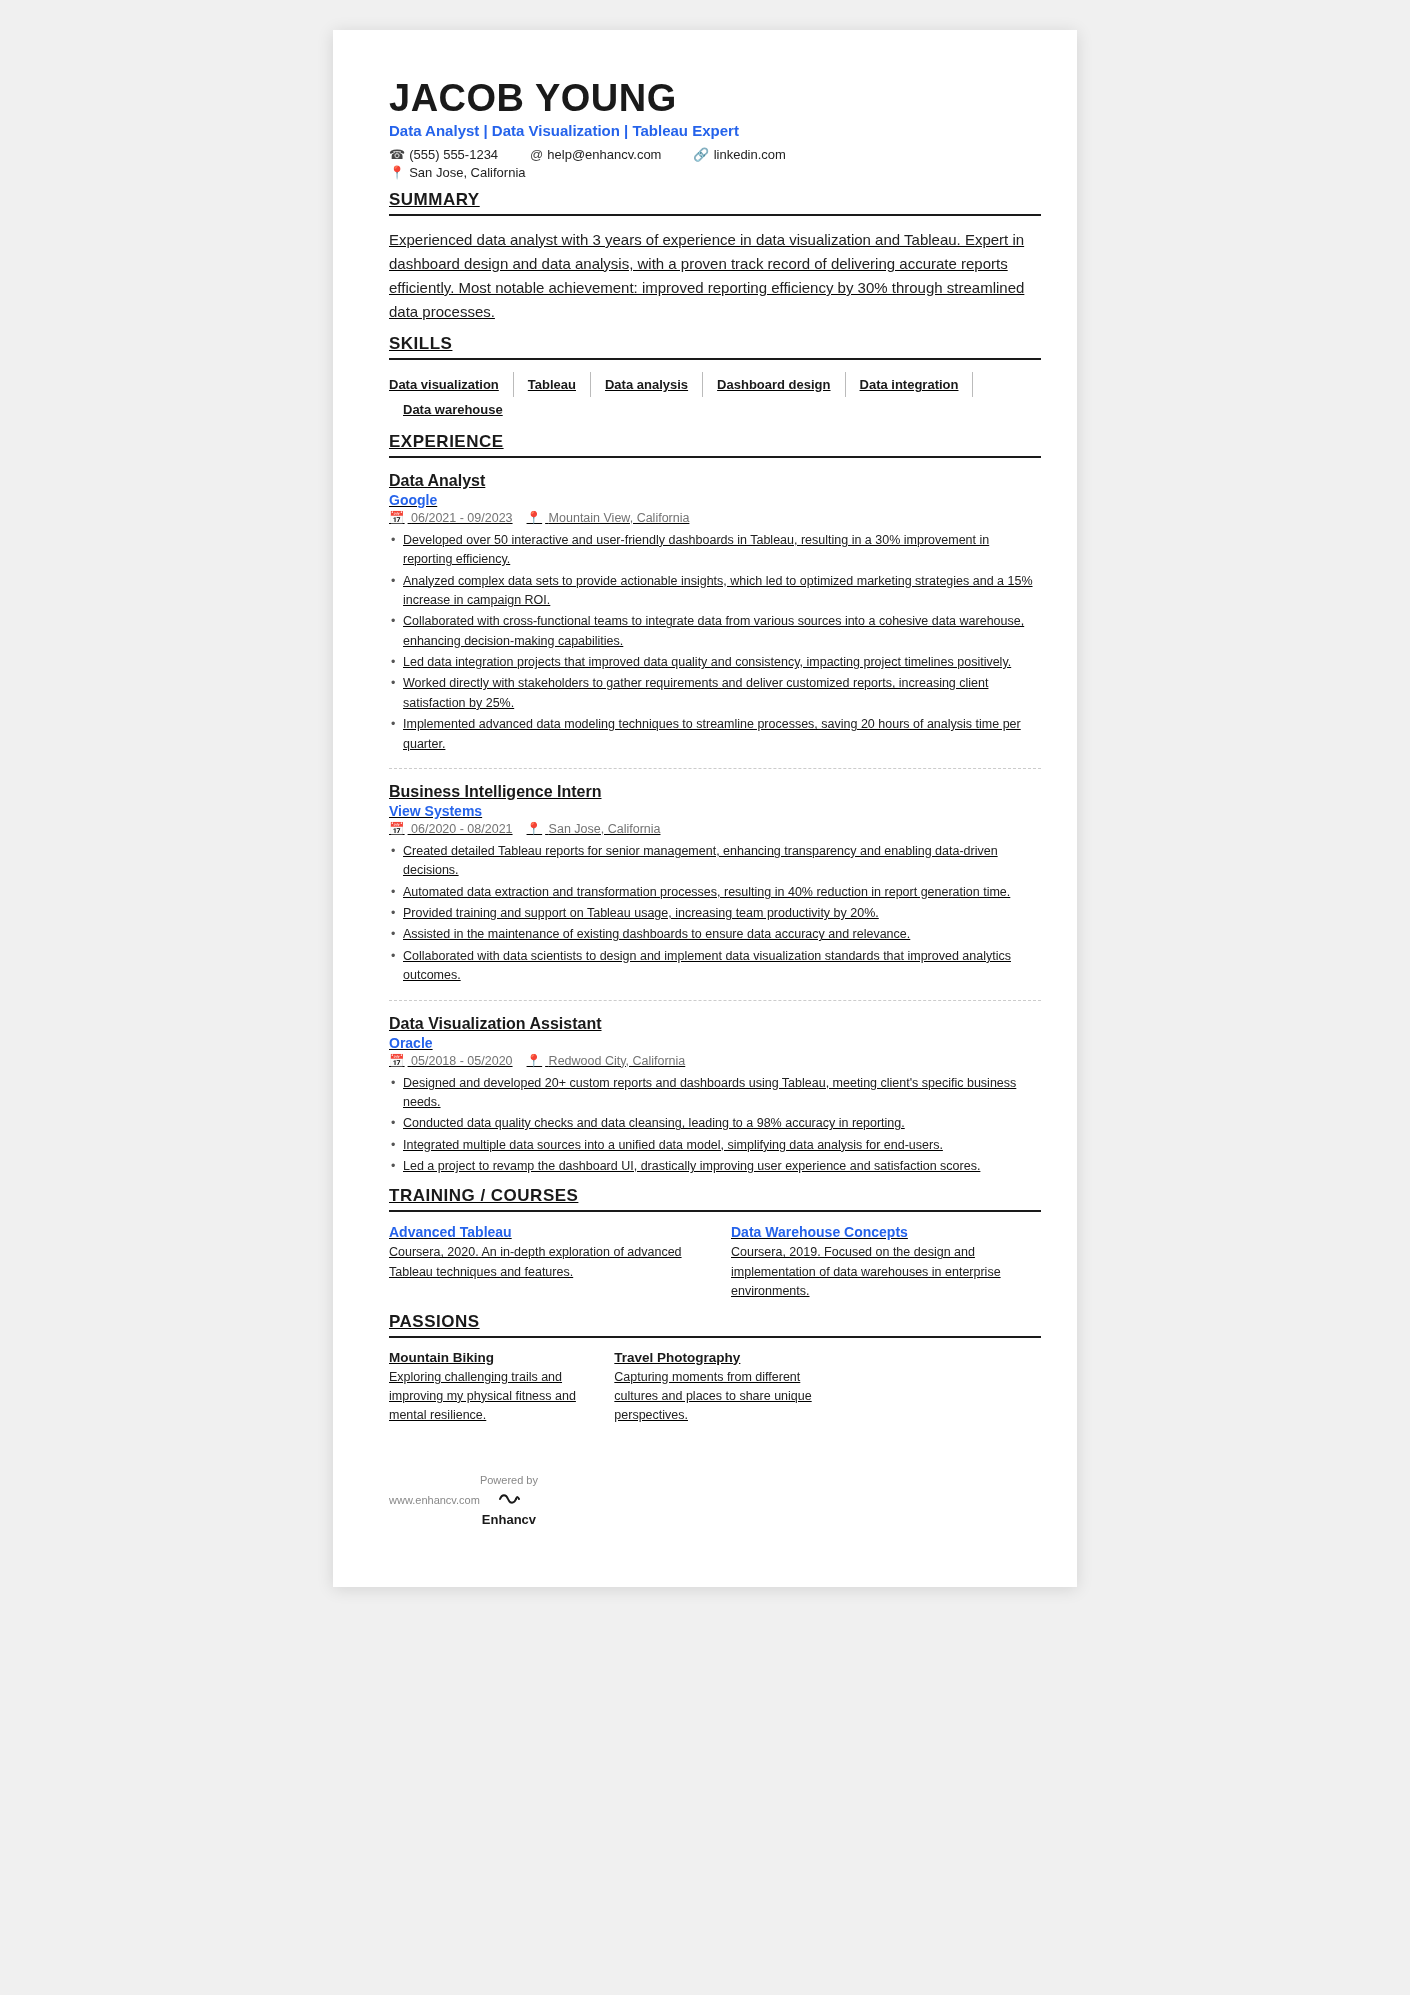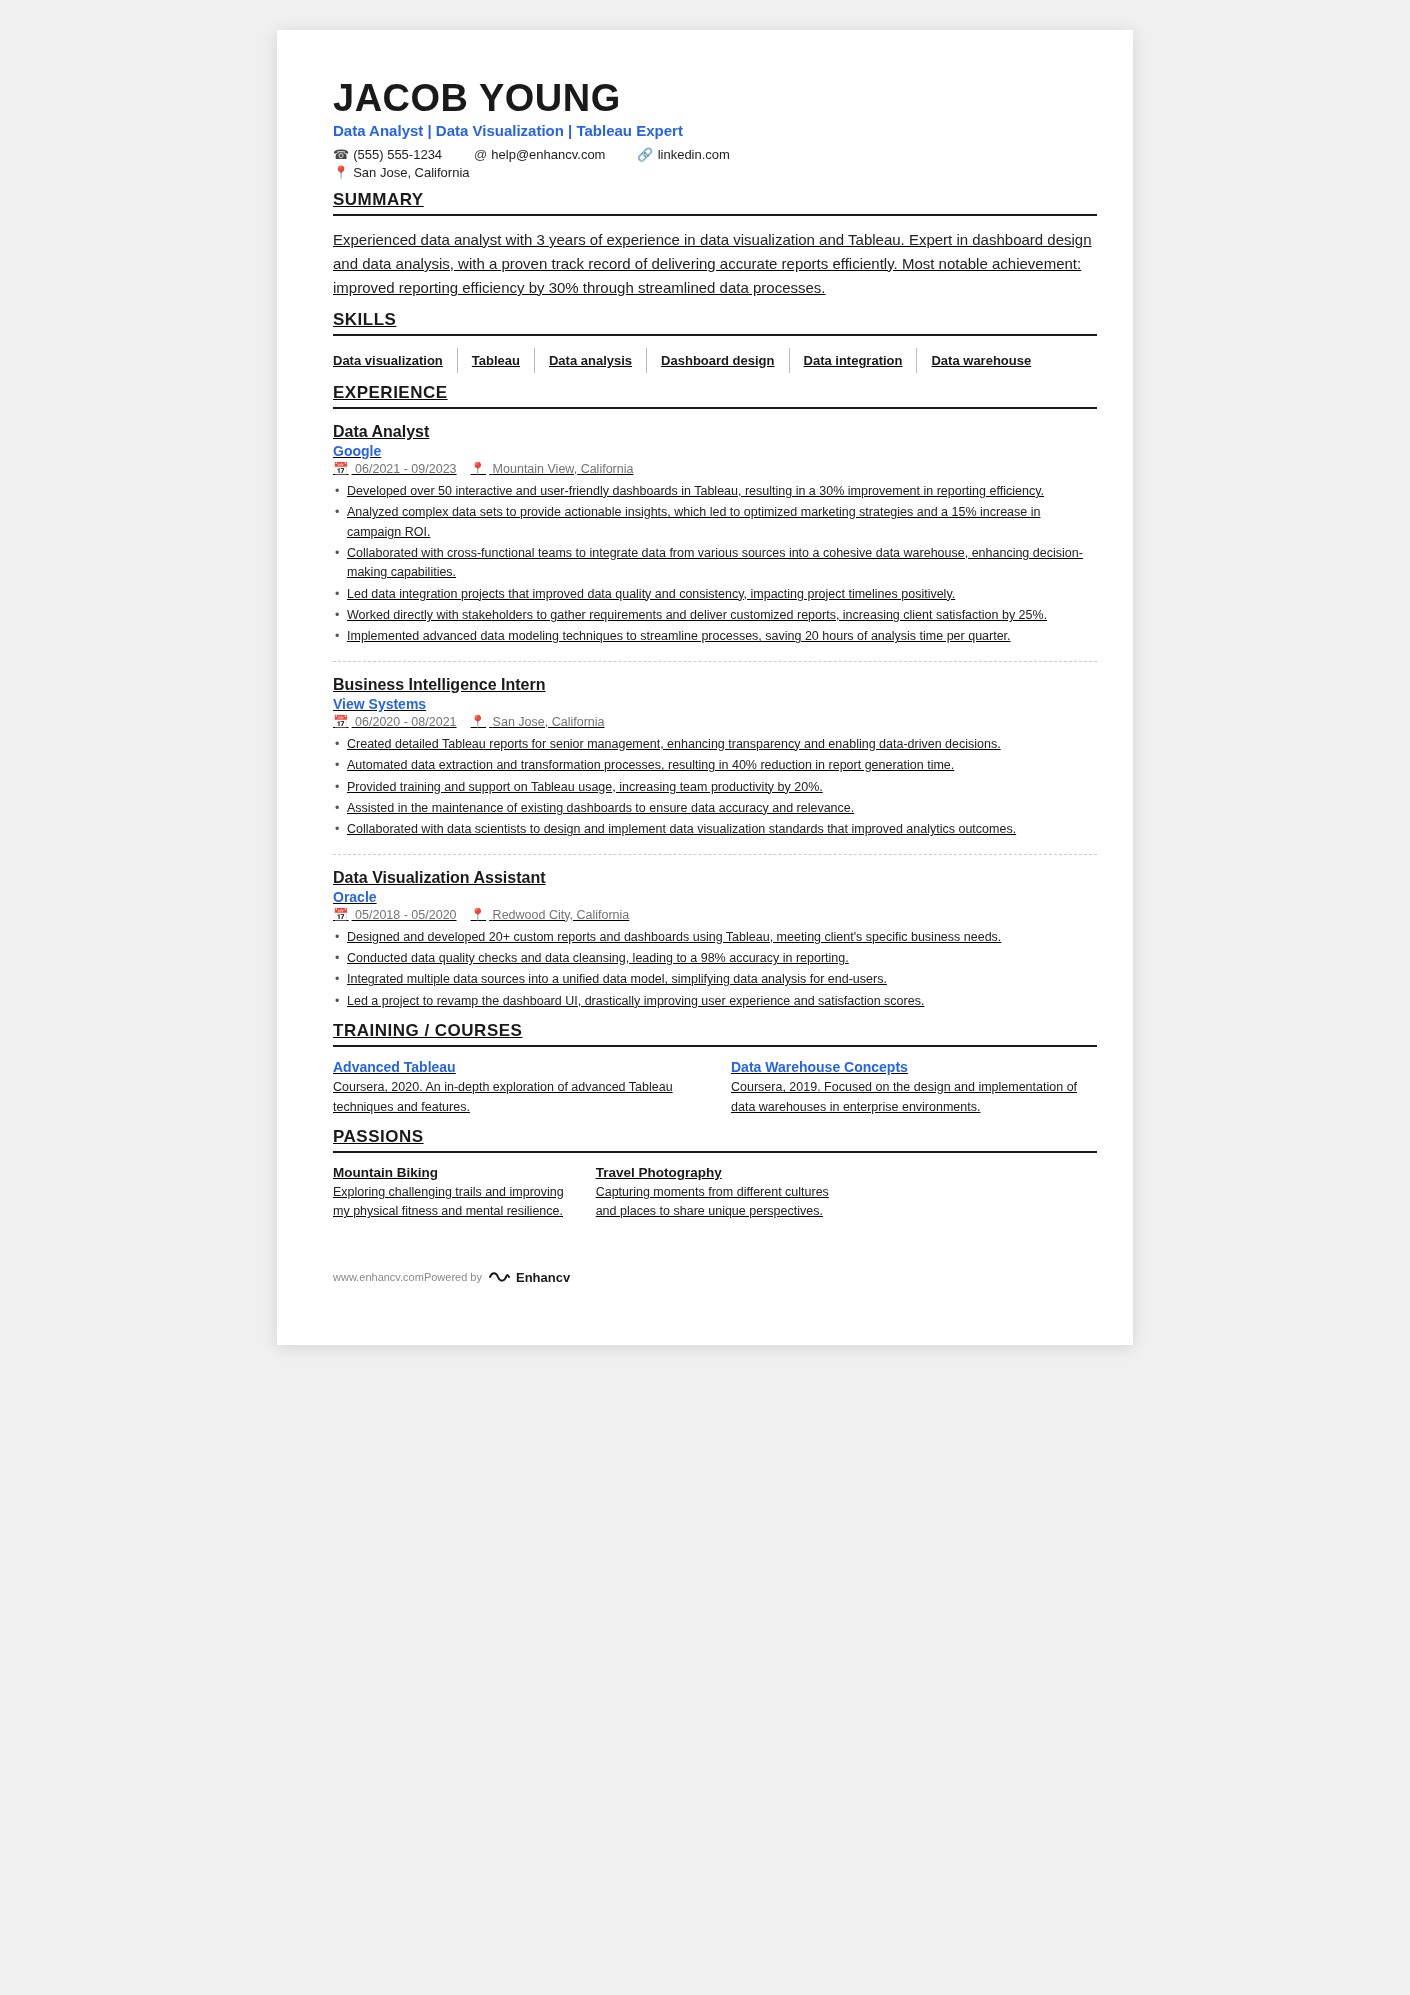--- a/index.html
+++ b/index.html
@@ -5,21 +5,21 @@
     * { margin: 0; padding: 0; box-sizing: border-box; }
     body {
       font-family: Arial, Helvetica, sans-serif;
       background: #f0f0f0;
       display: flex;
       justify-content: center;
       padding: 30px 0;
     }
     .resume-page {
       background: #ffffff;
-      width: 856px;
+      width: 744px;
       padding: 48px 36px 60px 56px;
       box-shadow: 0 2px 16px rgba(0,0,0,0.12);
       position: relative;
     }
     
     .header-name {
       font-size: 38px;
       font-weight: 900;
       color: #1a1a1a;
       letter-spacing: 0.5px;
@@ -176,20 +176,21 @@
       align-items: center;
       font-size: 11px;
       color: #888;
     }
     .footer-logo {
       display: flex;
       align-items: center;
       gap: 6px;
       font-size: 11px;
       color: #888;
+      flex-direction: column;
     }
     .enhancv-logo-icon {
       display: inline-flex;
       align-items: center;
       gap: 1px;
     }
   </style>
 </head>
 <body>
 

